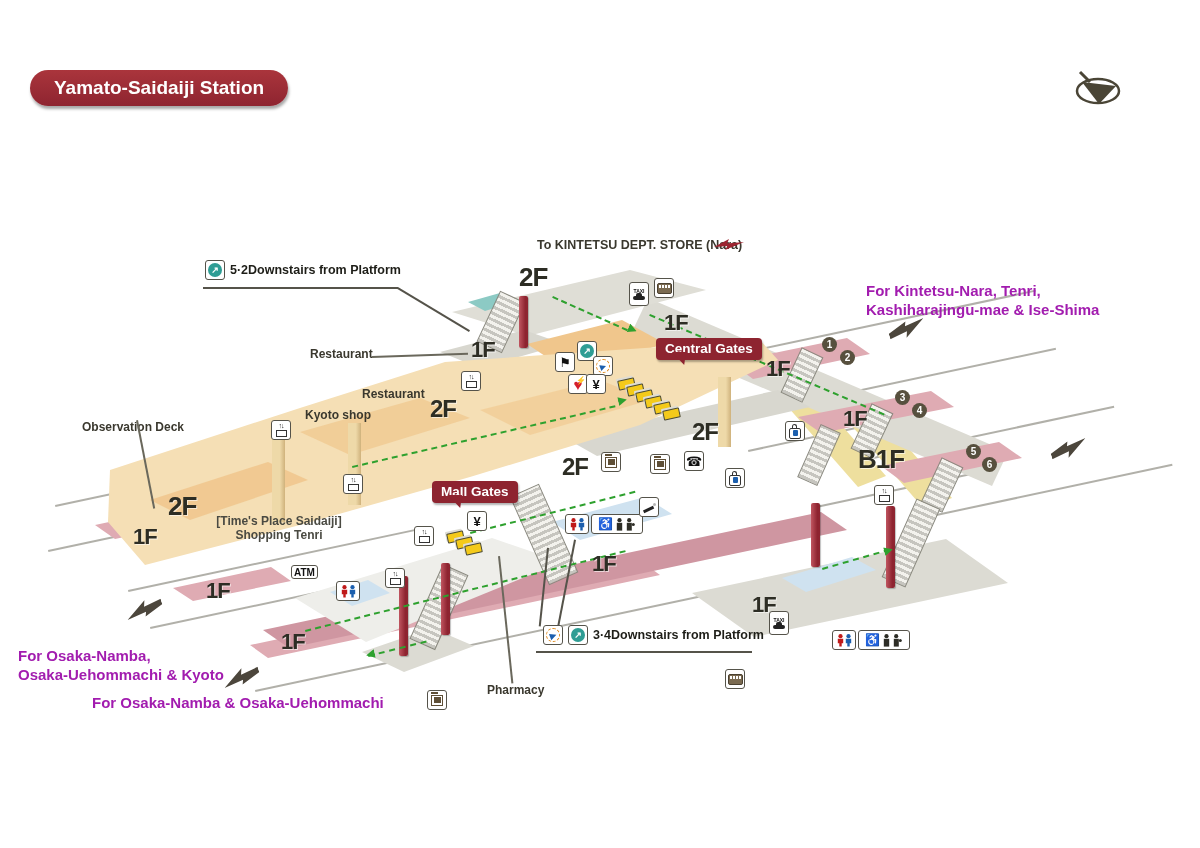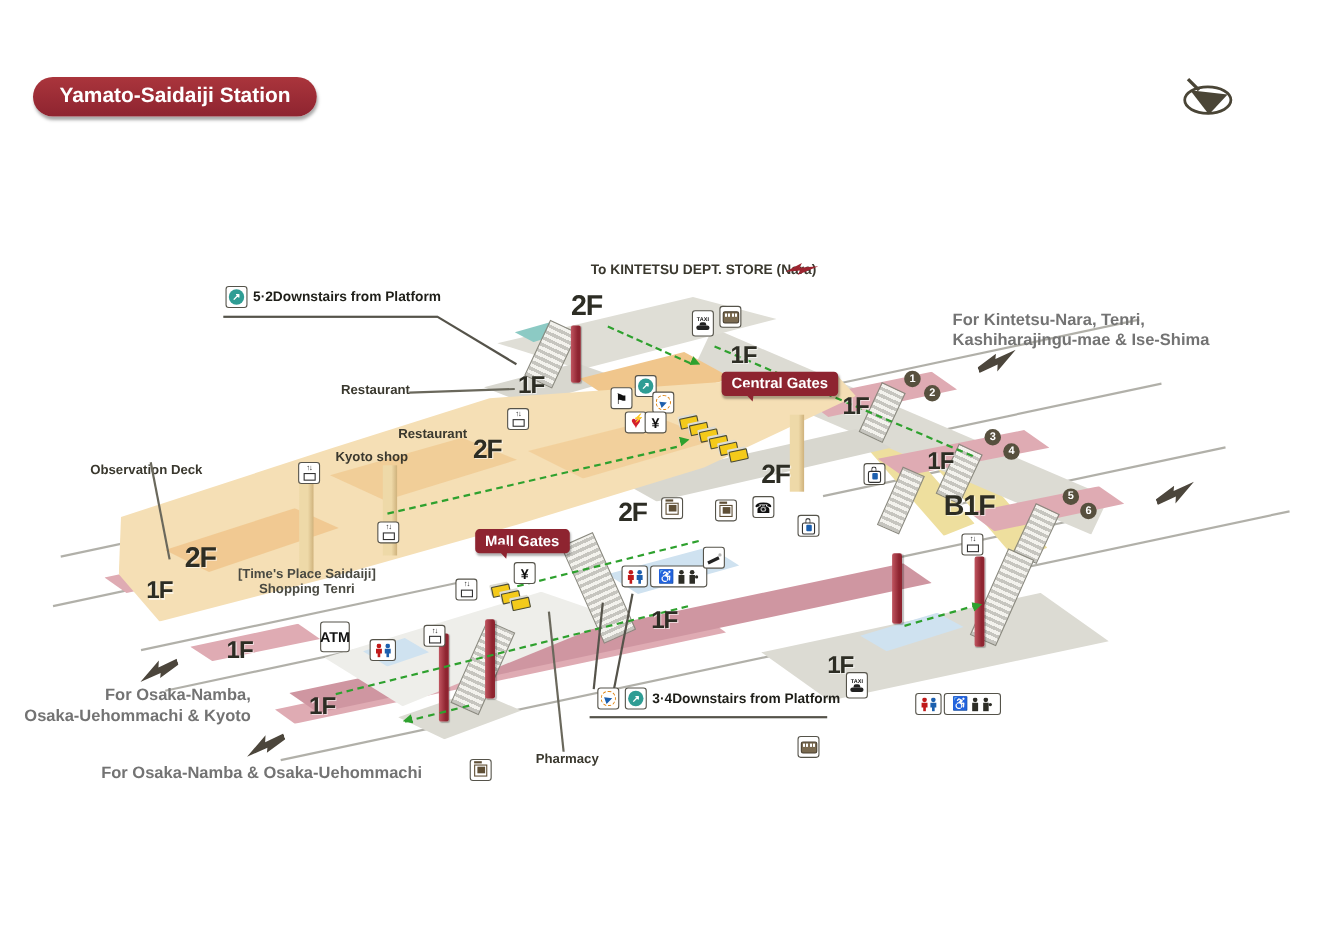--- a/index.html
+++ b/index.html
@@ -19,21 +19,21 @@
   .flabel{position:absolute;font-weight:bold;color:#2d2d24;letter-spacing:-1px;z-index:11;
           text-shadow:1px 1px 0 rgba(255,255,255,.6);}
   .pnum{position:absolute;width:15px;height:15px;border-radius:50%;background:#57503e;color:#fff;
         font-size:10px;font-weight:bold;display:flex;align-items:center;justify-content:center;z-index:11;}
   .ic{position:absolute;min-width:20px;height:20px;background:#fff;border:1.5px solid #55534a;
       border-radius:3px;display:flex;align-items:center;justify-content:center;gap:1px;
       box-sizing:border-box;z-index:10;padding:0 1px;}
   .lbl{position:absolute;font-weight:bold;color:#3a382e;font-size:12px;white-space:nowrap;z-index:11;}
   .leader{position:absolute;height:1.5px;background:#6a685c;transform-origin:0 0;z-index:11;}
   .cline{position:absolute;height:1.5px;background:#55534a;transform-origin:0 0;z-index:11;}
-  .dirtxt{position:absolute;font-weight:bold;color:#737373;font-size:15px;line-height:19px;
+  .dirtxt{position:absolute;font-weight:bold;color:#a21caf;font-size:15px;line-height:19px;
           white-space:nowrap;z-index:12;}
   .dirarrow{position:absolute;width:38px;height:18px;background:#4c463c;z-index:12;
             clip-path:polygon(0 45%,52% 8%,47% 32%,100% 20%,42% 95%,48% 62%,0 75%);}
   .bubble{position:absolute;background:#8e2430;color:#fff;font-weight:bold;font-size:13.5px;
           padding:3px 9px 4px;border-radius:4px;z-index:40;white-space:nowrap;
           box-shadow:1px 2px 2px rgba(0,0,0,.3);}
   .bubble::after{content:"";position:absolute;left:20px;bottom:-12px;width:0;height:0;
           border:7px solid transparent;border-top:13px solid #8e2430;transform:skewX(22deg);}
   .callout{position:absolute;z-index:40;display:flex;align-items:center;gap:5px;
            font-weight:bold;font-size:12.5px;color:#1e1e18;}
@@ -67,21 +67,21 @@
       border-bottom:none;border-radius:3px 3px 0 0;box-sizing:border-box;}
   .bg::after{content:"";position:absolute;inset:1.5px 2.5px;background:#1c5fae;border-radius:1px;}
   .smk{width:13px;height:13px;position:relative;}
   .smk::before{content:"";position:absolute;left:0;top:7px;width:11px;height:2.5px;background:#222;
       transform:rotate(-25deg);}
   .smk::after{content:"";position:absolute;right:0;top:2px;width:3px;height:3px;background:#b5b5b5;
       border-radius:50%;}
   .elv{flex-direction:column;gap:0;}
   .elv-arrows{font-size:7px;font-weight:bold;line-height:6px;color:#111;letter-spacing:-1px;}
   .elv-box{width:11px;height:7px;border:1.2px solid #333;display:block;box-sizing:border-box;margin-top:1px;}
-  .ic.atm{width:27px;height:28px;font-size:13px;font-weight:bold;color:#111;}
+  .ic.atm{width:27px;height:14px;font-size:10px;font-weight:bold;color:#111;}
   .pp{display:block;}
 </style>
 </head>
 <body>
 
 <div id="stage">
 
   <div class="title-pill">Yamato-Saidaiji Station</div>
   <svg style="position:absolute;left:1066px;top:62px;z-index:50" width="62" height="50" viewBox="0 0 62 50">
     <ellipse cx="32" cy="29" rx="21" ry="12" fill="none" stroke="#4a4536" stroke-width="2.5"></ellipse>
@@ -379,21 +379,21 @@
   <svg style="position:absolute;left:714px;top:236px;z-index:12" width="30" height="16" viewBox="0 0 30 16">
     <path d="M0 11 L15 3 L13 7.5 L30 6 L11 14 L13.5 10 Z" fill="#9c2430"></path>
   </svg>
 
   <div class="dirtxt" style="left:866px;top:281px">
     <div>For Kintetsu-Nara, Tenri,</div>
     <div>Kashiharajingu-mae &amp; Ise-Shima</div>
   </div>
   <div class="dirarrow" style="left:888px;top:320px;transform:rotate(-18deg)"></div>
   <div class="dirarrow" style="left:1050px;top:440px;transform:rotate(-18deg)"></div>
-  <div class="dirtxt" style="left:18px;top:622px;width:210px;text-align:right">
+  <div class="dirtxt" style="left:18px;top:646px;width:210px;text-align:left">
     <div>For Osaka-Namba,</div>
     <div>Osaka-Uehommachi &amp; Kyoto</div>
   </div>
   <div class="dirarrow" style="left:125px;top:600px;transform:rotate(162deg)"></div>
   <div class="dirtxt" style="left:92px;top:693px;width:270px;text-align:center">
     <div>For Osaka-Namba &amp; Osaka-Uehommachi</div>
   </div>
   <div class="dirarrow" style="left:222px;top:668px;transform:rotate(162deg)"></div>
 
 </div>

